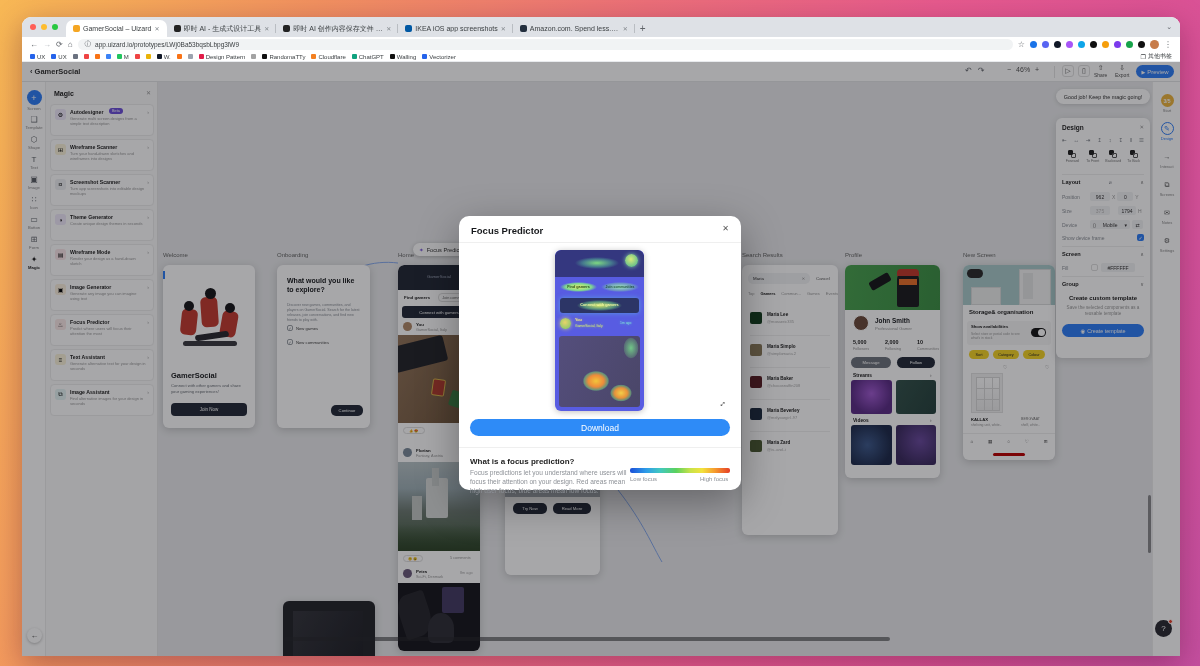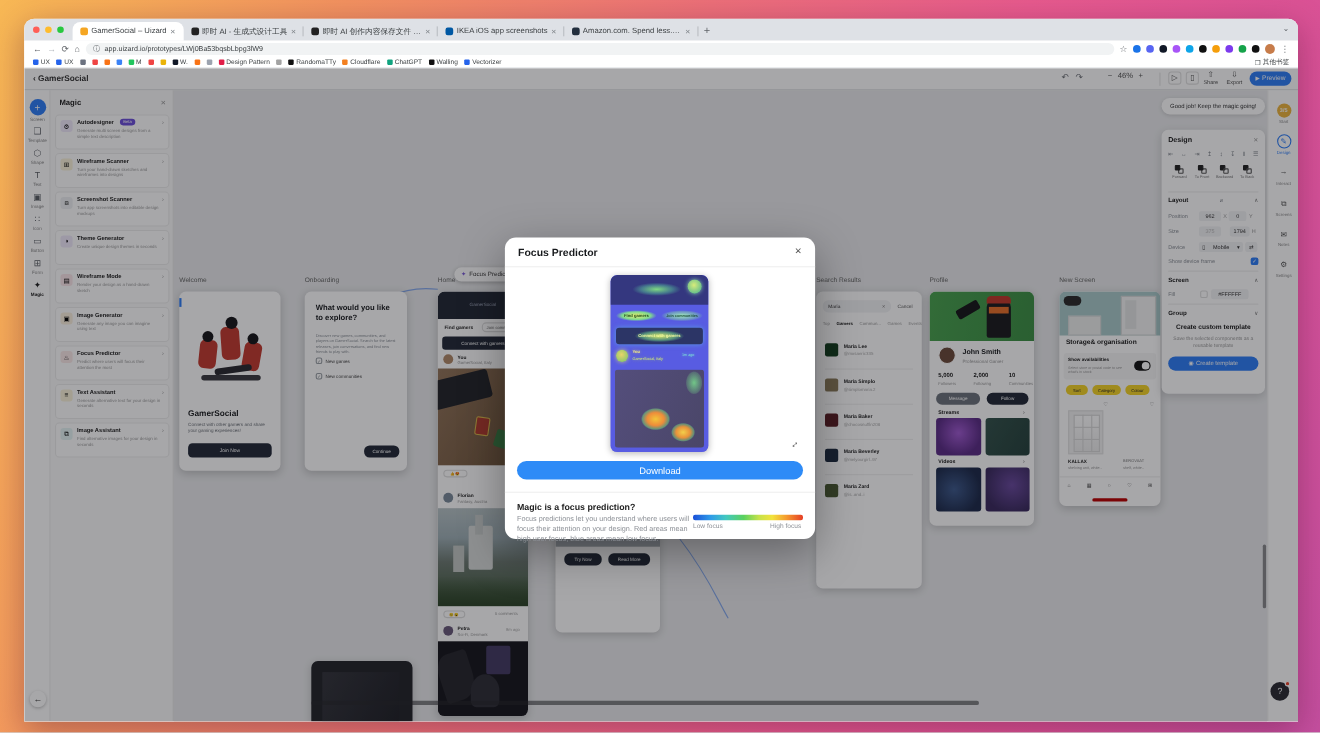--- a/index.html
+++ b/index.html
@@ -770,21 +770,21 @@
         <span class="abs" style="left:65px;top:71px;font-size:3.4px;color:#7fe0d8;text-shadow:0 0 3px rgba(110,220,215,.9);">1m ago</span>
         <div class="abs" style="left:4px;top:86px;width:81px;height:71px;border-radius:3px;background:
           radial-gradient(ellipse 10px 14px at 72px 12px, rgba(120,220,140,.85), rgba(120,220,140,.25) 68%, transparent 76%),
           radial-gradient(ellipse 17px 13px at 37px 45px, #f2c53a, #ee8c3a 45%, rgba(120,210,130,.55) 70%, transparent 78%),
           radial-gradient(ellipse 14px 11px at 62px 57px, #f2cf4a, #e8923a 45%, rgba(120,210,130,.5) 70%, transparent 78%),
           linear-gradient(115deg,#544e7c,#4a4668);"></div>
       </div>
       <div class="expandic">↔</div>
       <div class="dlbtn">Download</div>
       <div class="mhr" style="top:231px;"></div>
-      <div class="infoT">Magic is a focus prediction?</div>
+      <div class="infoT">What is a focus prediction?</div>
       <div class="infoD">Focus predictions let you understand where users will focus their attention on your design. Red areas mean high user focus, blue areas mean low focus.</div>
       <div class="legend"></div>
       <span class="leglb" style="left:171px;">Low focus</span>
       <span class="leglb" style="left:241px;">High focus</span>
     </div>
 
   </div>
  </div>
 </div>
 

